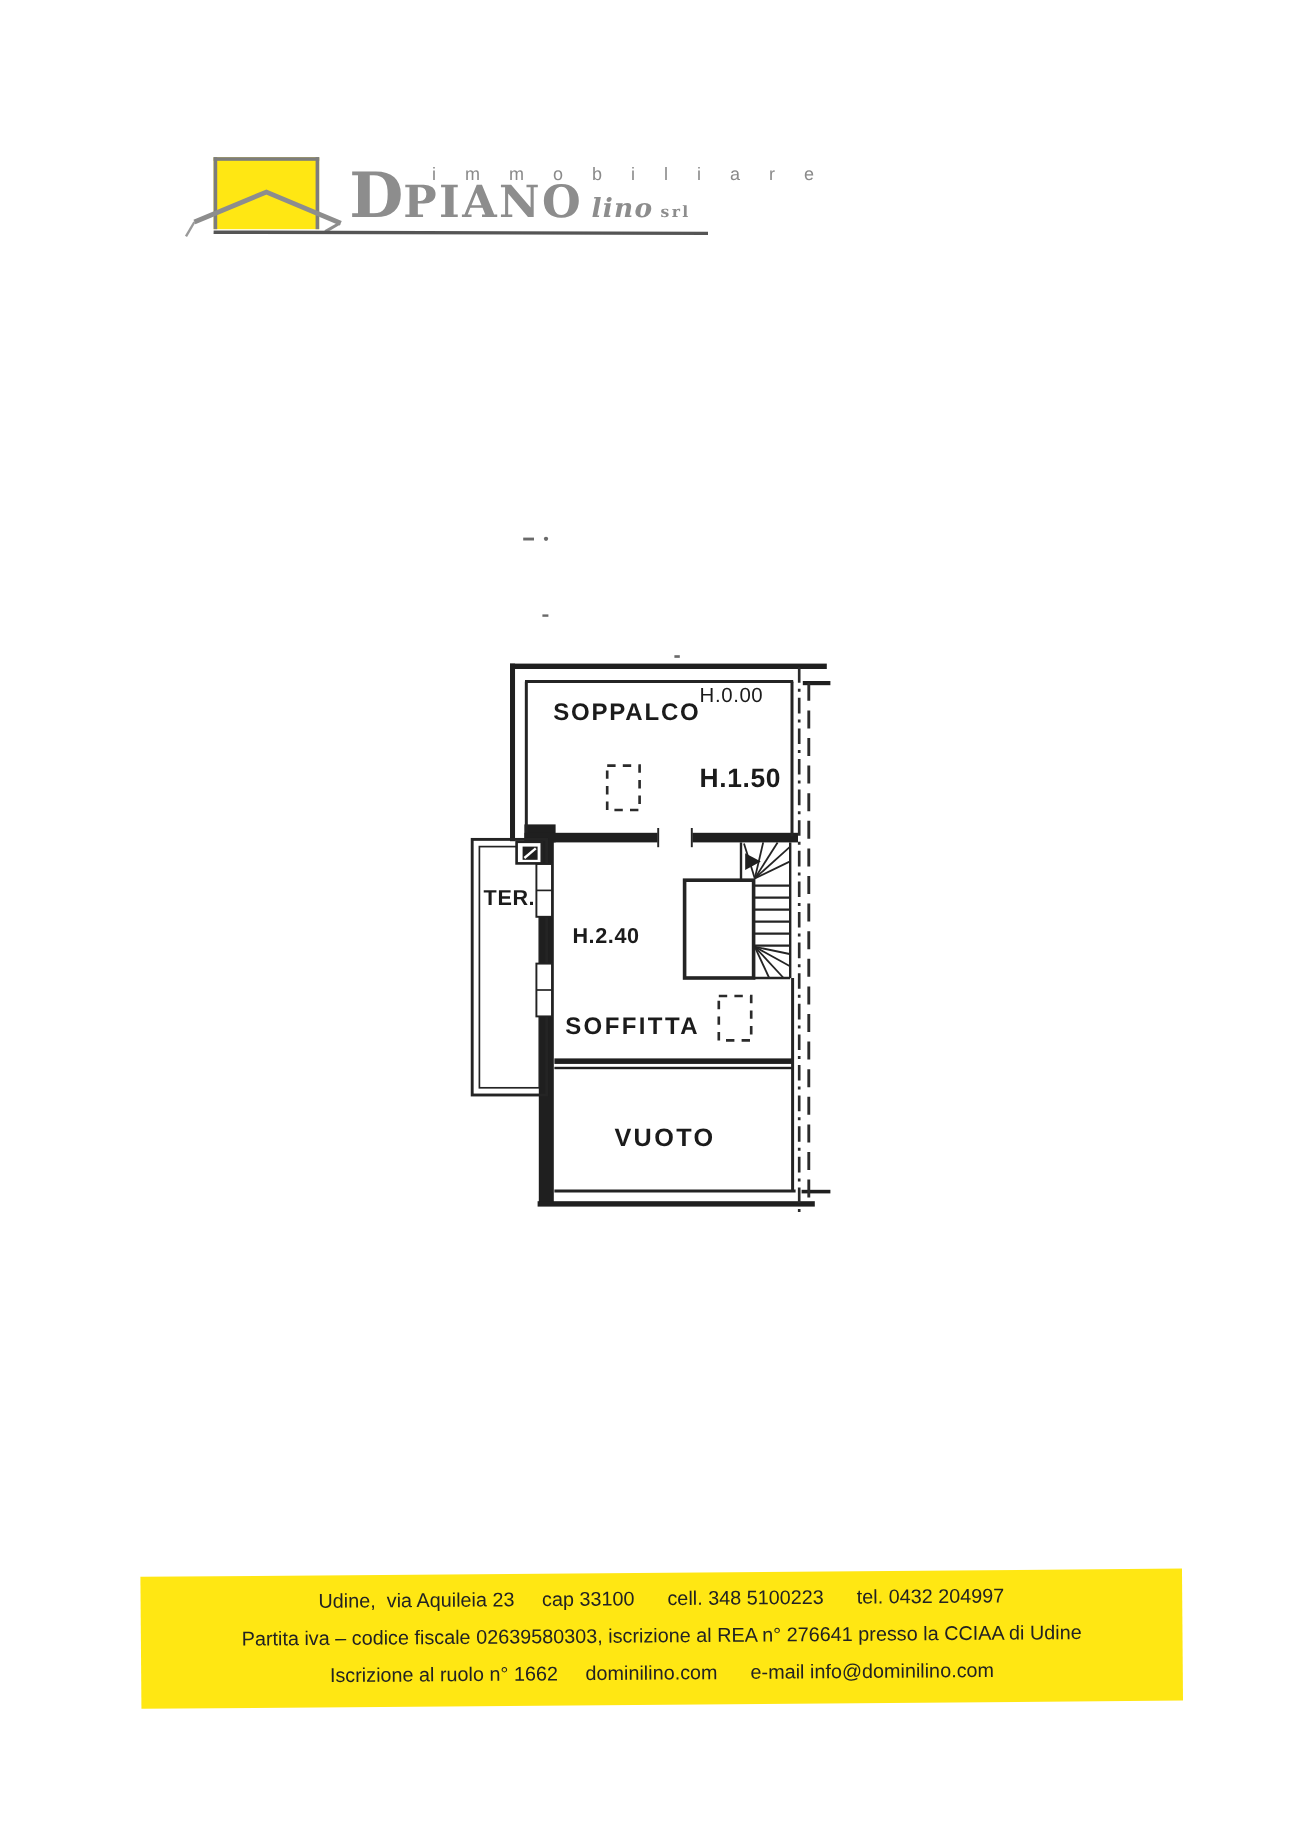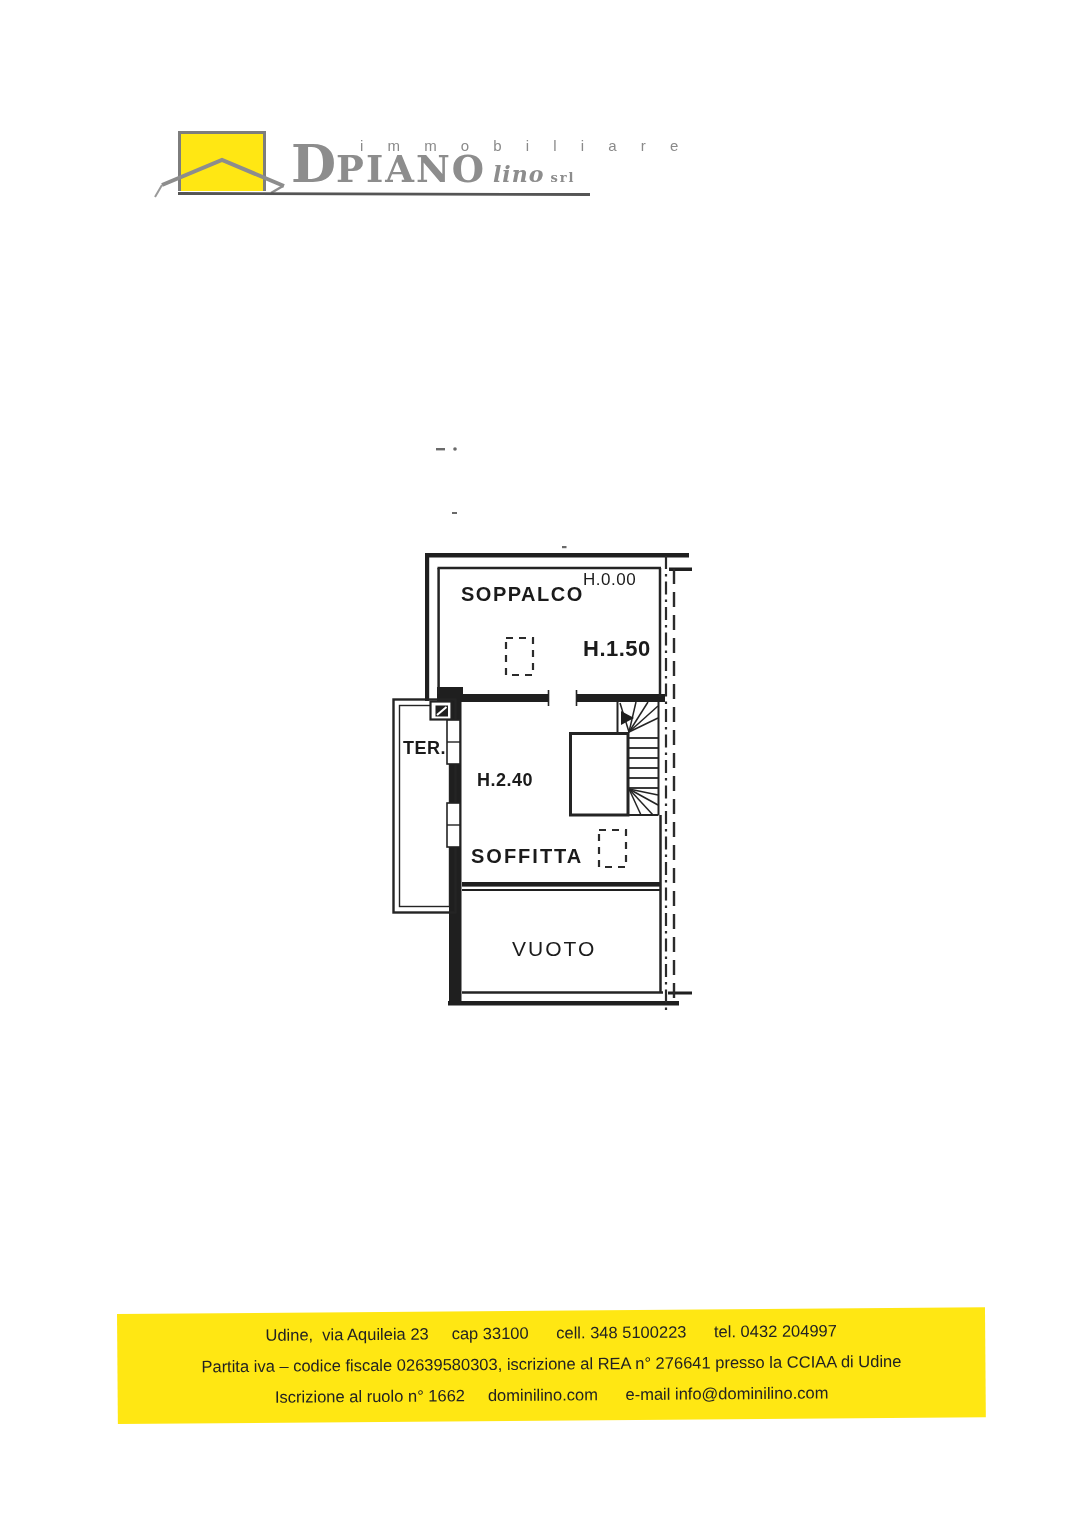--- a/index.html
+++ b/index.html
@@ -49,21 +49,21 @@
   
   .plan-label{
     position:absolute;color:#1b1b1b;z-index:3;white-space:pre;
   }
   .lbl-soffitta{left:461px;top:583px;font-size:20px;font-weight:700;letter-spacing:1.5px;}
   .lbl-h000{left:583px;top:570px;font-size:17px;font-weight:400;letter-spacing:.5px;}
   .lbl-h150{left:583px;top:636px;font-size:22px;font-weight:700;letter-spacing:.5px;}
   .lbl-ter{left:403px;top:738px;font-size:18px;font-weight:700;letter-spacing:.5px;}
   .lbl-h240{left:477px;top:770px;font-size:18px;font-weight:700;letter-spacing:.5px;}
   .lbl-soppalco{left:471px;top:845px;font-size:20px;font-weight:700;letter-spacing:2px;}
-  .lbl-vuoto{left:512px;top:937px;font-size:21px;font-weight:400;letter-spacing:2px;}
+  .lbl-vuoto{left:512px;top:937px;font-size:21px;font-weight:700;letter-spacing:2px;}
   
   .footer-band{
     position:absolute;left:117px;top:1314px;width:868px;height:110px;
     background:#ffe713;
     transform:rotate(-0.45deg);
     transform-origin:0 0;
     z-index:1;
     box-sizing:border-box;
     padding-top:7px;
   }

